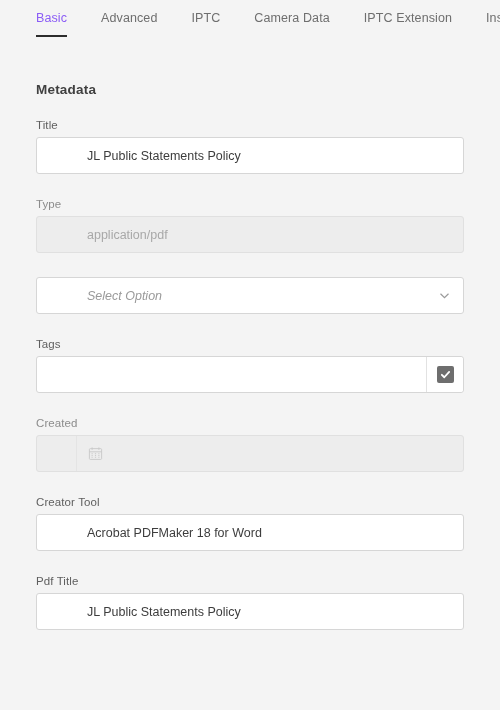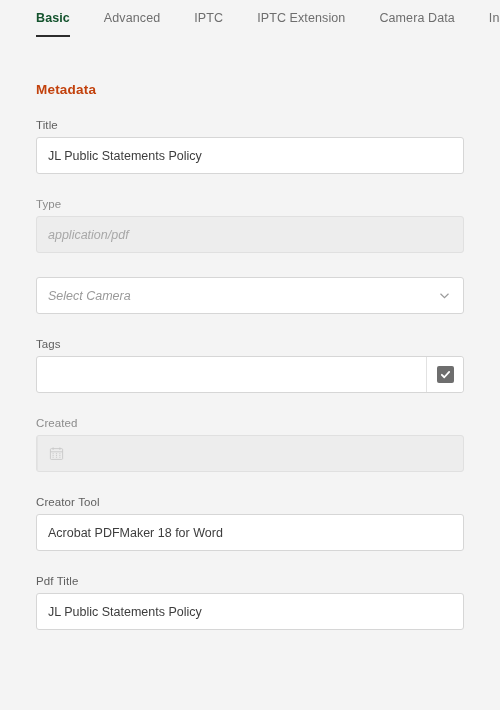--- a/index.html
+++ b/index.html
@@ -29,41 +29,40 @@
     font-size: 12.5px;
     color: #6e6e6e;
     padding: 11px 0 0 0;
     margin-right: 34px;
     white-space: nowrap;
     cursor: pointer;
     letter-spacing: .1px;
   }
   .tab:last-child { margin-right: 0; }
   .tab.active {
-    color: #14532d;
-    font-weight: bold;
+    color: #8b5cf6;
   }
   .tab.active .tab-underline {
     position: absolute;
     left: 0;
     right: 0;
     bottom: -12px;
     height: 2px;
     background: #2c2c2c;
   }
 
   
   .panel {
     padding: 0 36px 0 36px;
     box-sizing: border-box;
   }
   .section-title {
     font-size: 13.5px;
     font-weight: bold;
-    color: #c2410c;
+    color: #404040;
     margin: 37px 0 22px 0;
     letter-spacing: .2px;
   }
 
   .field {
     margin-bottom: 24px;
   }
   .field-label {
     font-size: 11.5px;
     color: #5f5f5f;
@@ -76,36 +75,36 @@
 
   .control {
     position: relative;
     height: 37px;
     box-sizing: border-box;
     border: 1px solid #d6d6d6;
     border-radius: 3px;
     background: #ffffff;
     display: flex;
     align-items: center;
+    padding-left: 39px;
   }
   .control.disabled {
     background: #ededed;
     border-color: #e0e0e0;
   }
   .control .value {
     font-size: 12.5px;
     color: #3d3d3d;
     padding: 0 11px;
     flex: 1;
     white-space: nowrap;
     overflow: hidden;
   }
   .control.disabled .value {
     color: #a8a8a8;
-    font-style: italic;
   }
   .control .placeholder {
     font-size: 12.5px;
     color: #9a9a9a;
     font-style: italic;
     padding: 0 11px;
     flex: 1;
   }
 
   
@@ -163,24 +162,24 @@
     <span>Basic</span>
     <span class="tab-underline"></span>
   </div>
   <div class="tab">
     <span>Advanced</span>
   </div>
   <div class="tab">
     <span>IPTC</span>
   </div>
   <div class="tab">
+    <span>Camera Data</span>
+  </div>
+  <div class="tab">
     <span>IPTC Extension</span>
-  </div>
-  <div class="tab">
-    <span>Camera Data</span>
   </div>
   <div class="tab">
     <span>Insights</span>
   </div>
 </div>
 
 <div class="panel">
 
   <div class="section-title">Metadata</div>
 
@@ -194,21 +193,21 @@
 
   <div class="field">
     <div class="field-label muted">Type</div>
     <div class="control disabled">
       <div class="value">application/pdf</div>
     </div>
   </div>
 
   <div class="field">
     <div class="control">
-      <div class="placeholder">Select Camera</div>
+      <div class="placeholder">Select Option</div>
       <div class="chevron">
         <svg width="13" height="13" viewBox="0 0 13 13" fill="none" stroke="#9a9a9a" stroke-width="1.2">
           <path d="M2.5 4.8 L6.5 8.6 L10.5 4.8"></path>
         </svg>
       </div>
     </div>
   </div>
 
   <div class="field">
     <div class="field-label">Tags</div>

